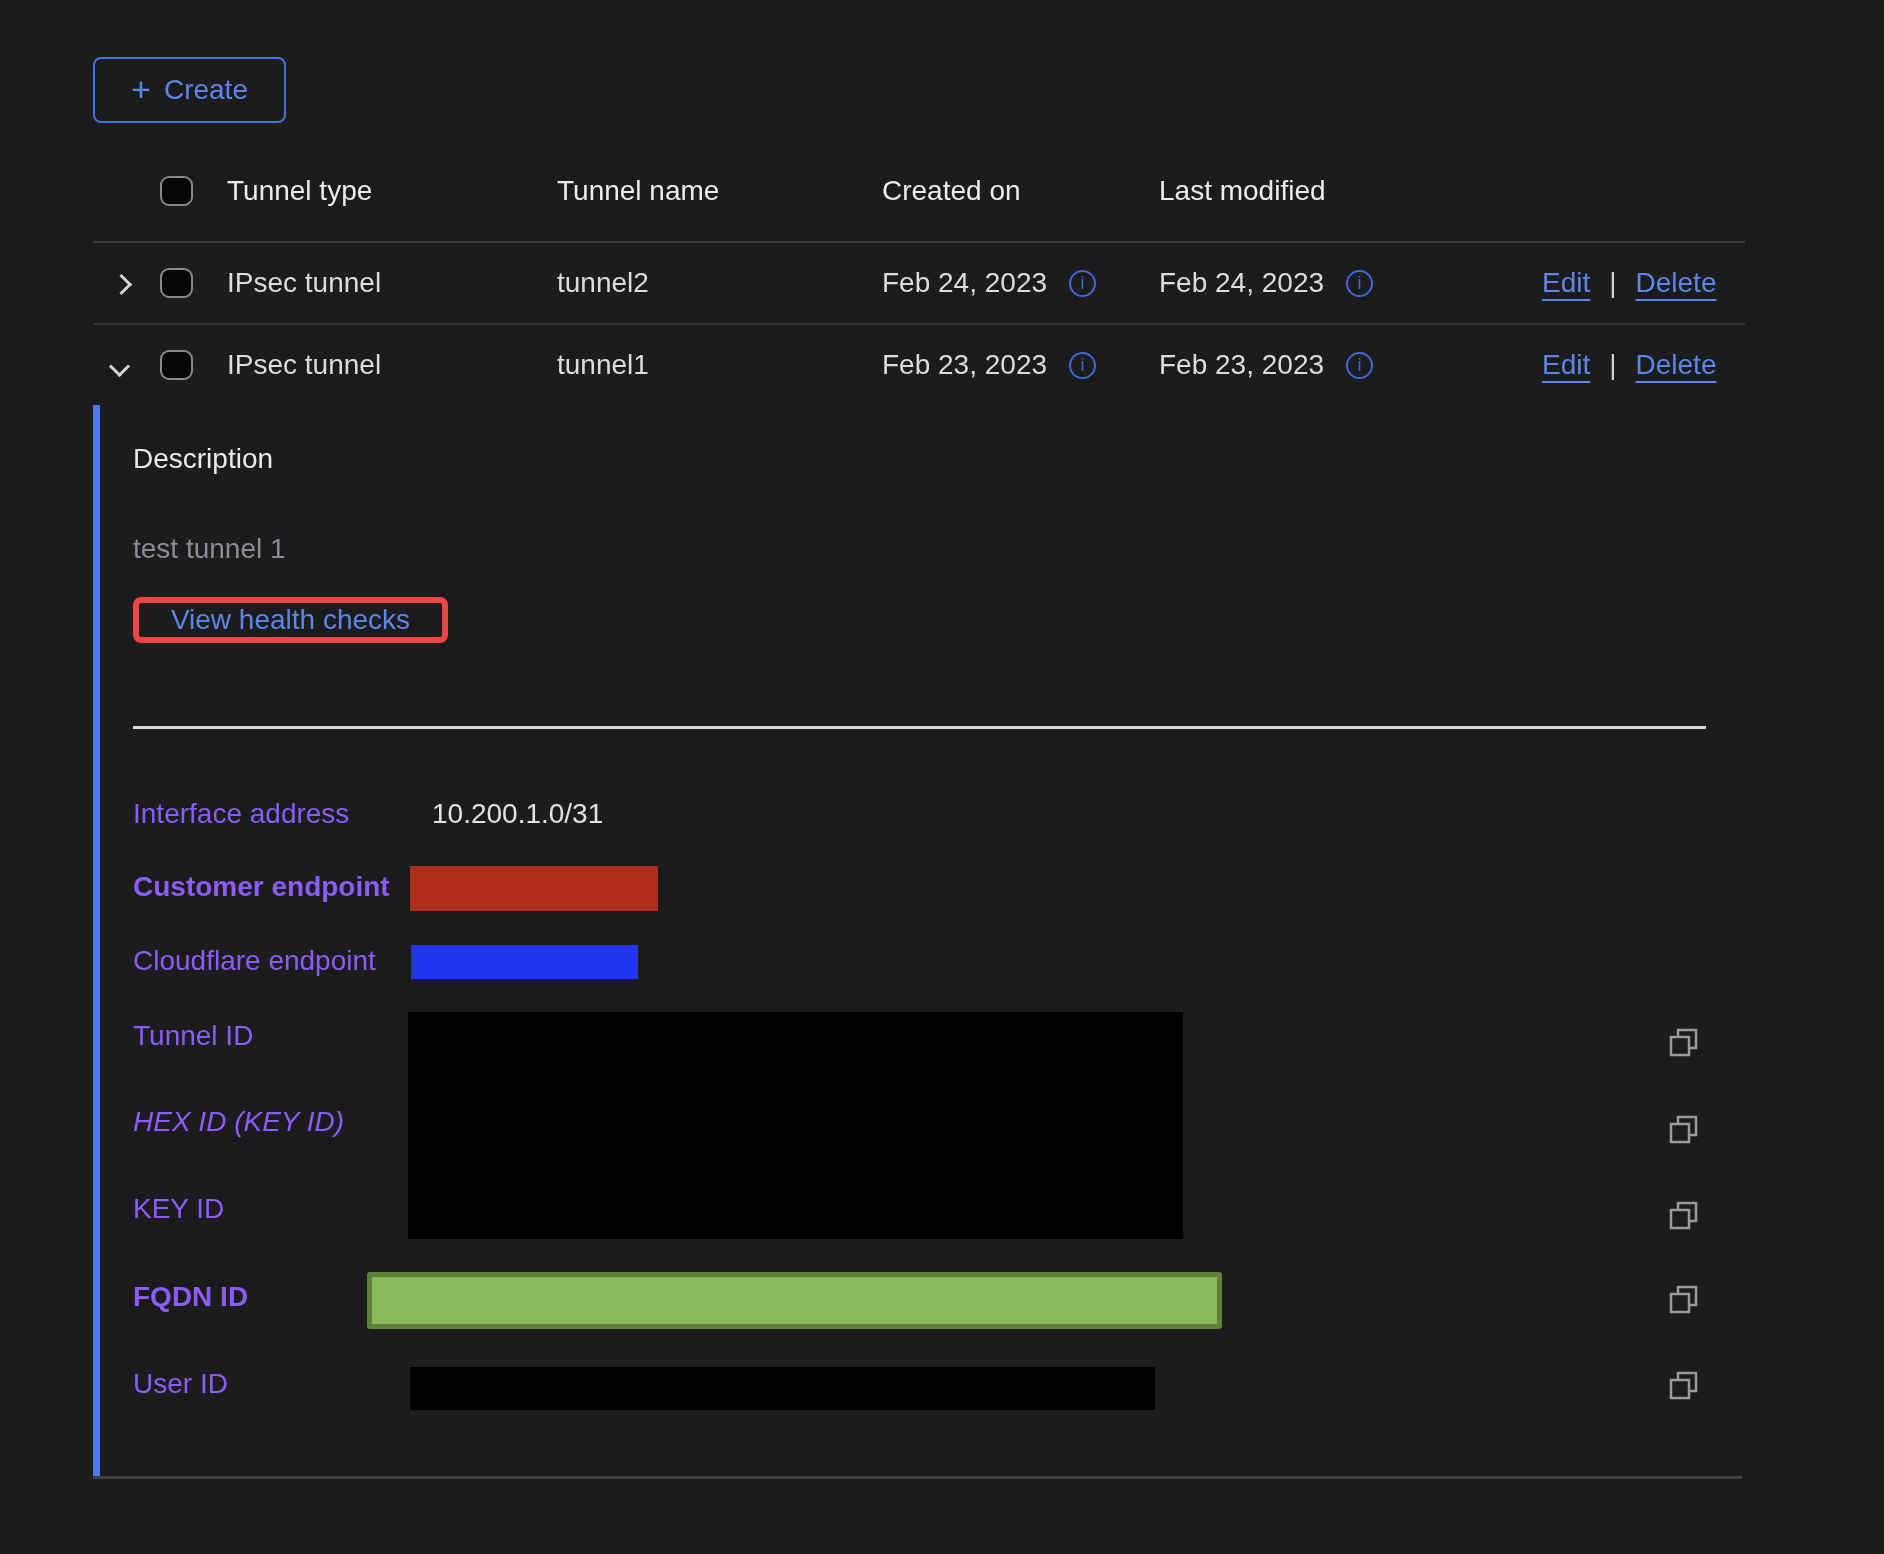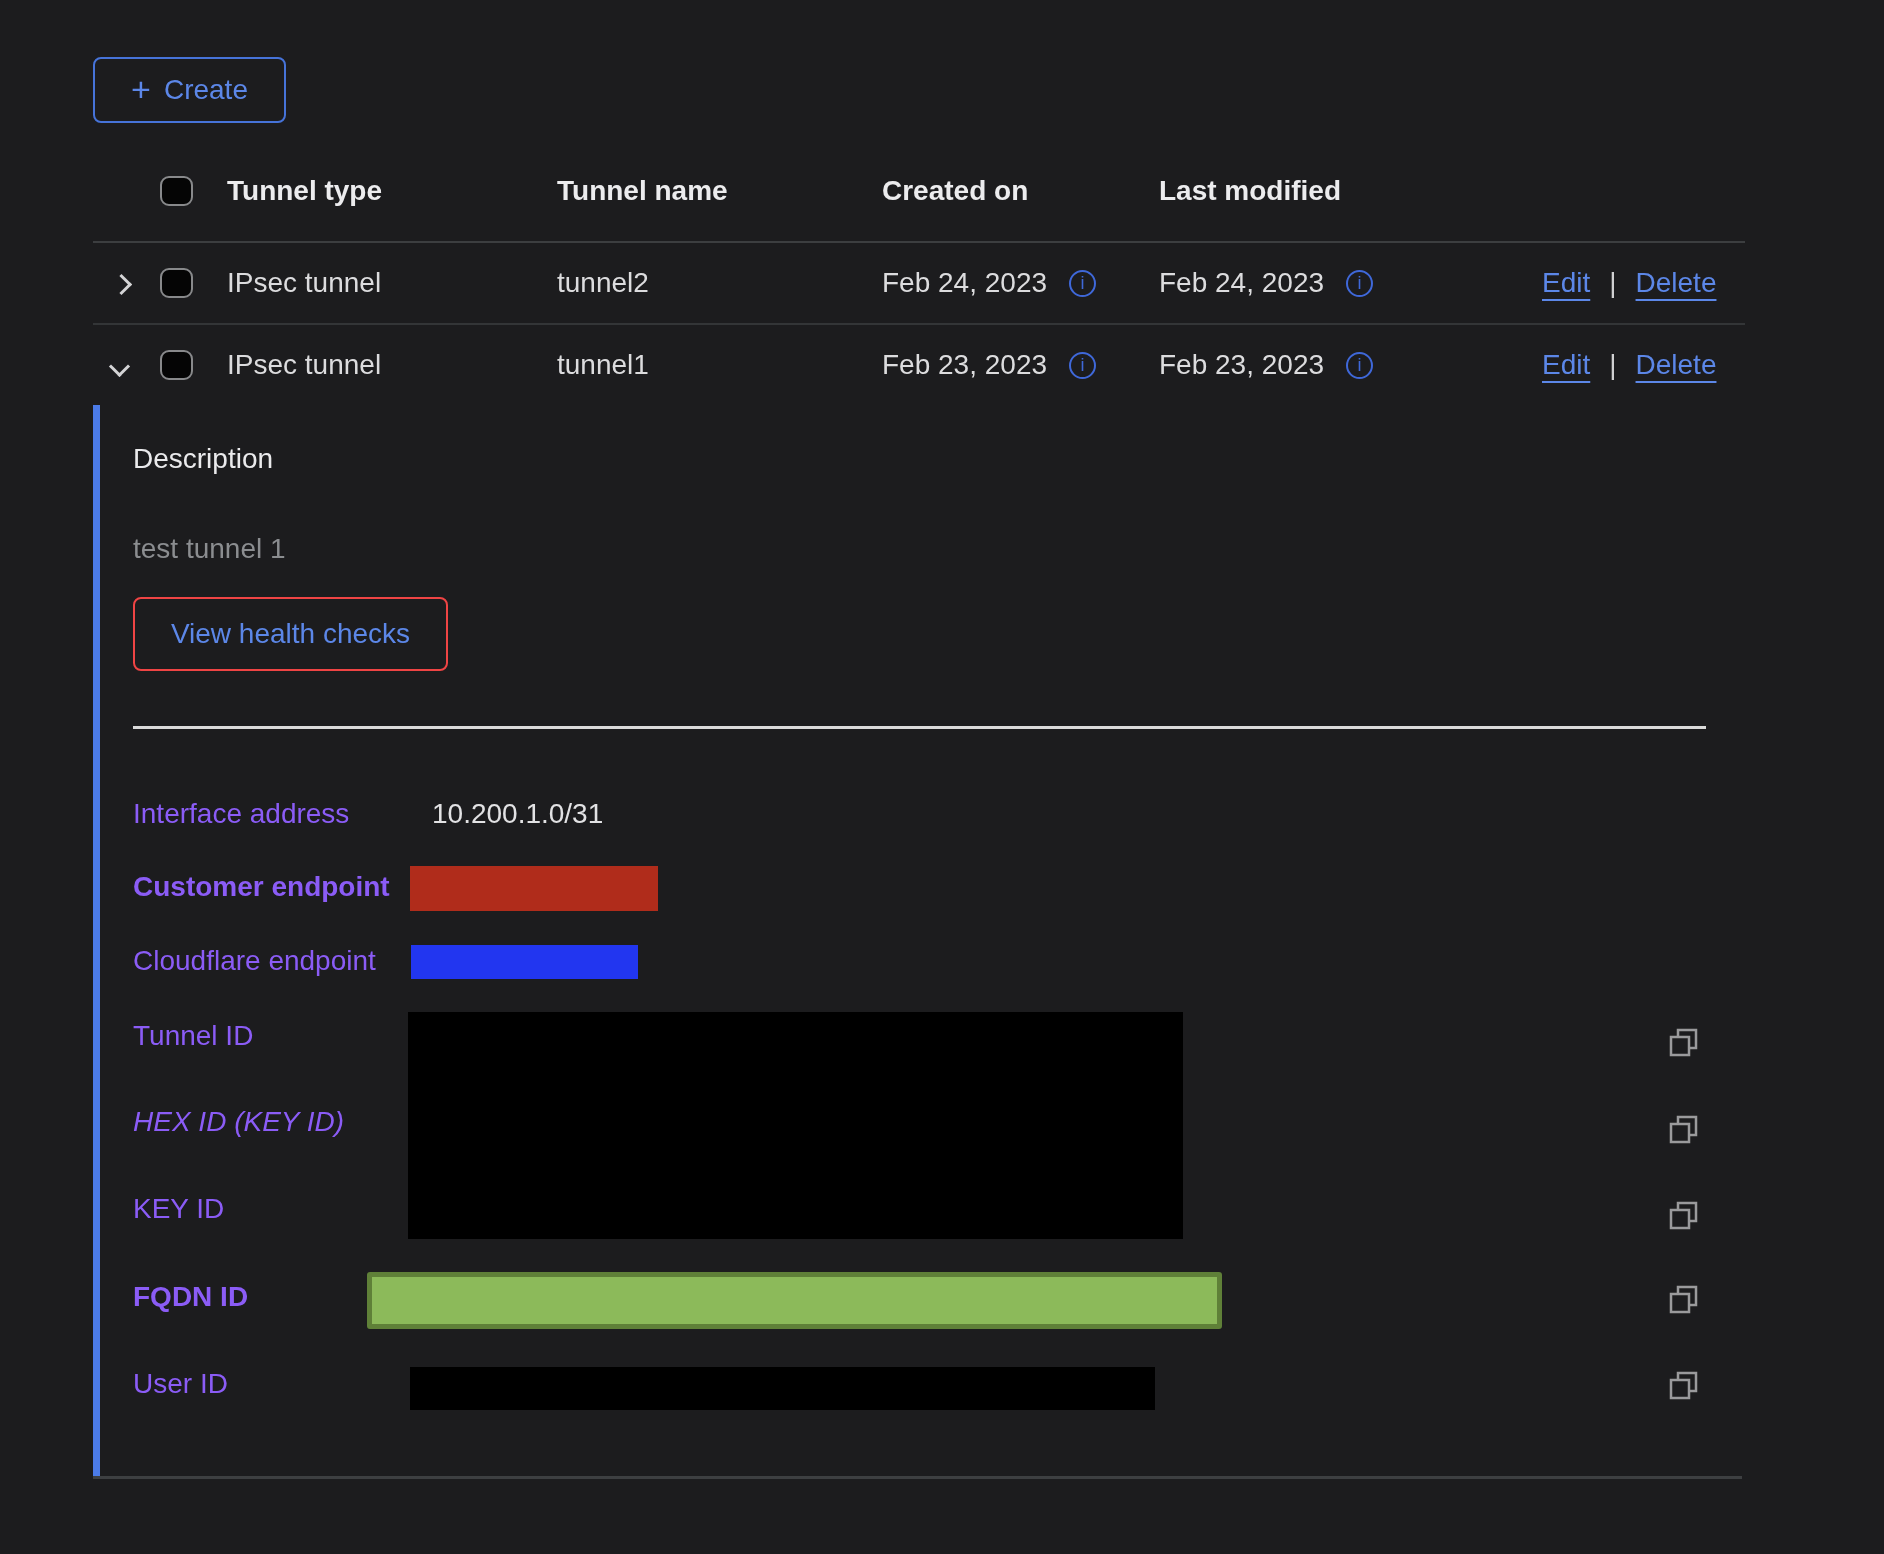--- a/index.html
+++ b/index.html
@@ -21,21 +21,21 @@
   }
   .create-btn .plus { font-size: 34px; font-weight: 300; line-height: 1; margin-top: -3px; }
 
   
   .table { position: absolute; left: 93px; top: 140px; width: 1652px; }
   .t-row { position: relative; width: 100%; }
   .t-header { height: 103px; border-bottom: 2px solid #3c3e40; }
   .t-data-1 { height: 82px; border-bottom: 2px solid #333537; }
   .t-data-2 { height: 80px; }
   .cell { position: absolute; top: 50%; transform: translateY(-50%); white-space: nowrap; }
-  .t-header .cell { font-weight: 700; font-size: 28px; color: #ececee; }
+  .t-header .cell { font-weight: 400; font-size: 28px; color: #ececee; }
   .t-data-1 .cell, .t-data-2 .cell { font-size: 28px; color: #dcdcde; }
   .c-chevron { left: 8px; width: 36px; height: 36px; background: none; border: none; cursor: pointer; }
   .c-check { left: 67px; }
   .c-type { left: 134px; }
   .c-name { left: 464px; }
   .c-created { left: 789px; display: flex; align-items: center; gap: 22px; }
   .c-modified { left: 1066px; display: flex; align-items: center; gap: 22px; }
   .c-actions { left: 1449px; display: flex; align-items: center; gap: 19px; }
 
   .checkbox {
@@ -58,22 +58,22 @@
     color: #5c87e8; font-size: 28px; text-decoration: underline;
     text-underline-offset: 7px; text-decoration-thickness: 2px; cursor: pointer;
   }
   .action-sep { color: #d0d0d2; font-size: 28px; }
 
   
   .expansion-bar { left: 93px; top: 405px; width: 7px; height: 1072px; }
   .desc-label { left: 133px; top: 443px; font-size: 28px; color: #eaeaec; }
   .desc-text  { left: 133px; top: 527px; font-size: 28px; color: #8b8d90; margin-top: 6px; }
   .health-btn {
-    position: absolute; left: 133px; top: 597px; width: 315px; height: 74px;
-    border: 2px solid #ef4444; border-radius: 8px; background: transparent;
+    position: absolute; left: 133px; top: 597px; width: 315px; height: 46px;
+    border: 6px solid #ef4444; border-radius: 8px; background: transparent;
     color: #5c87e8; font-size: 28px; cursor: pointer;
     display: flex; align-items: center; justify-content: center;
   }
   .section-divider { left: 133px; top: 726px; width: 1573px; height: 3px; background: #dadada; }
 
   .f-label { left: 133px; font-size: 28px; color: #8b5cf6; white-space: nowrap; }
   .f-value { font-size: 28px; color: #e2e2e4; }
 
   .redact { position: absolute; }
   .r-red   { left: 410px; top: 866px;  width: 248px; height: 45px; }

